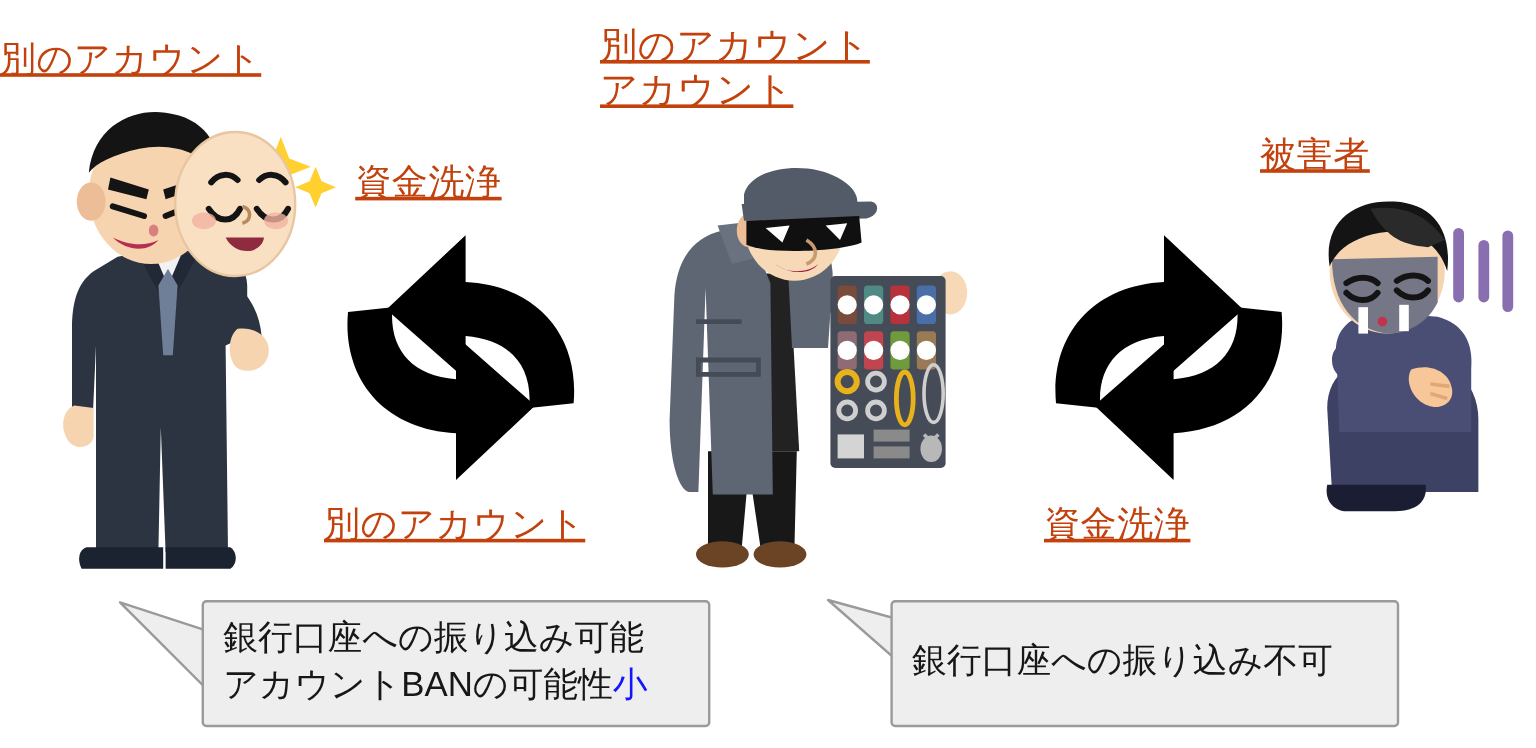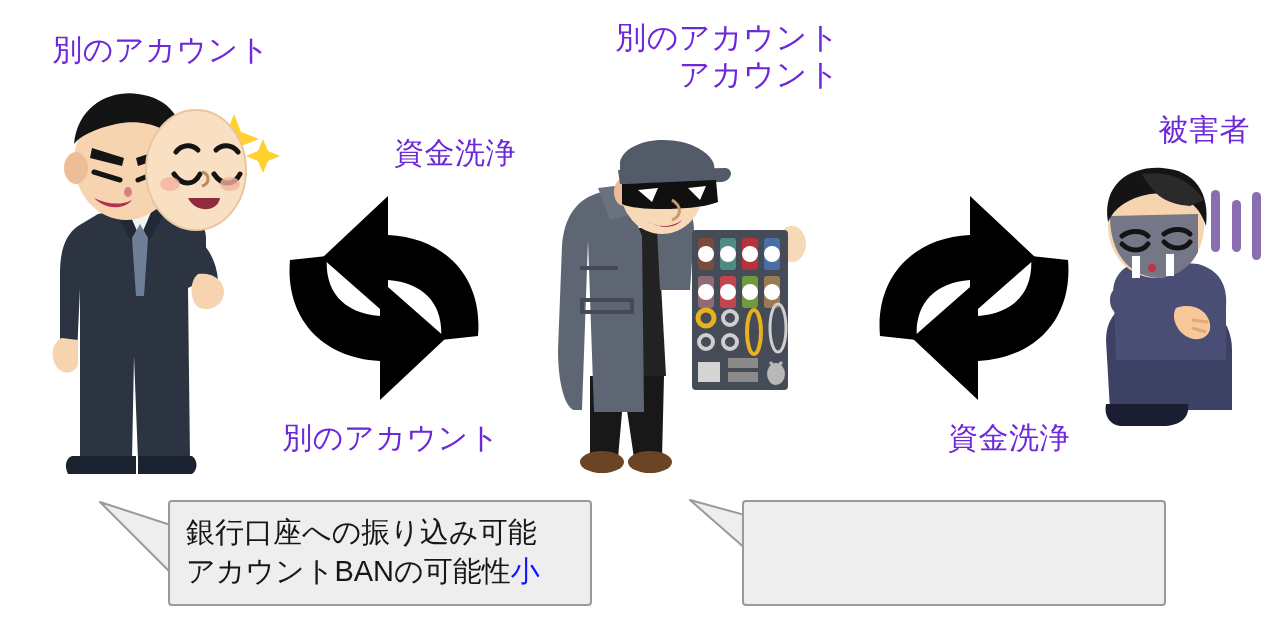--- a/index.html
+++ b/index.html
@@ -11,24 +11,25 @@
     overflow:hidden;
     position:relative;
   }
   #stage{position:relative;width:1280px;height:623px;}
   .abs{position:absolute;}
 
   
   .label{
     font-size:30px;
     line-height:1.18;
-    color:#6d28d9;
+    color:#c2410c;
     white-space:pre;
-    text-align:right;
+    text-align:left;
     letter-spacing:0.5px;
+    text-decoration:underline;
   }
   .label-title{font-size:31px;}
 
   
   .bubble{
     background:#eeeeee;
     border:2px solid #9a9a9a;
     border-radius:4px;
     box-sizing:border-box;
     display:flex;
@@ -267,15 +268,16 @@
   </svg>
   <div class="abs bubble" style="left:168px;top:500px;width:424px;height:106px;">
     <div class="bubble-line">銀行口座への振り込み可能</div>
     <div class="bubble-line"><span>アカウントBANの可能性</span><span class="hl-small">小</span></div>
   </div>
 
   <svg class="abs bubble-tail" style="left:688px;top:486px;" width="110" height="130" viewBox="0 0 110 130">
     <path d="M2 14 L104 42 L100 100 Z" fill="#eeeeee" stroke="#9a9a9a" stroke-width="2" stroke-linejoin="round"></path>
   </svg>
   <div class="abs bubble" style="left:742px;top:500px;width:424px;height:106px;">
+    <div class="bubble-line">銀行口座への振り込み不可</div>
   </div>
 
 </div>
 
 </body></html>

